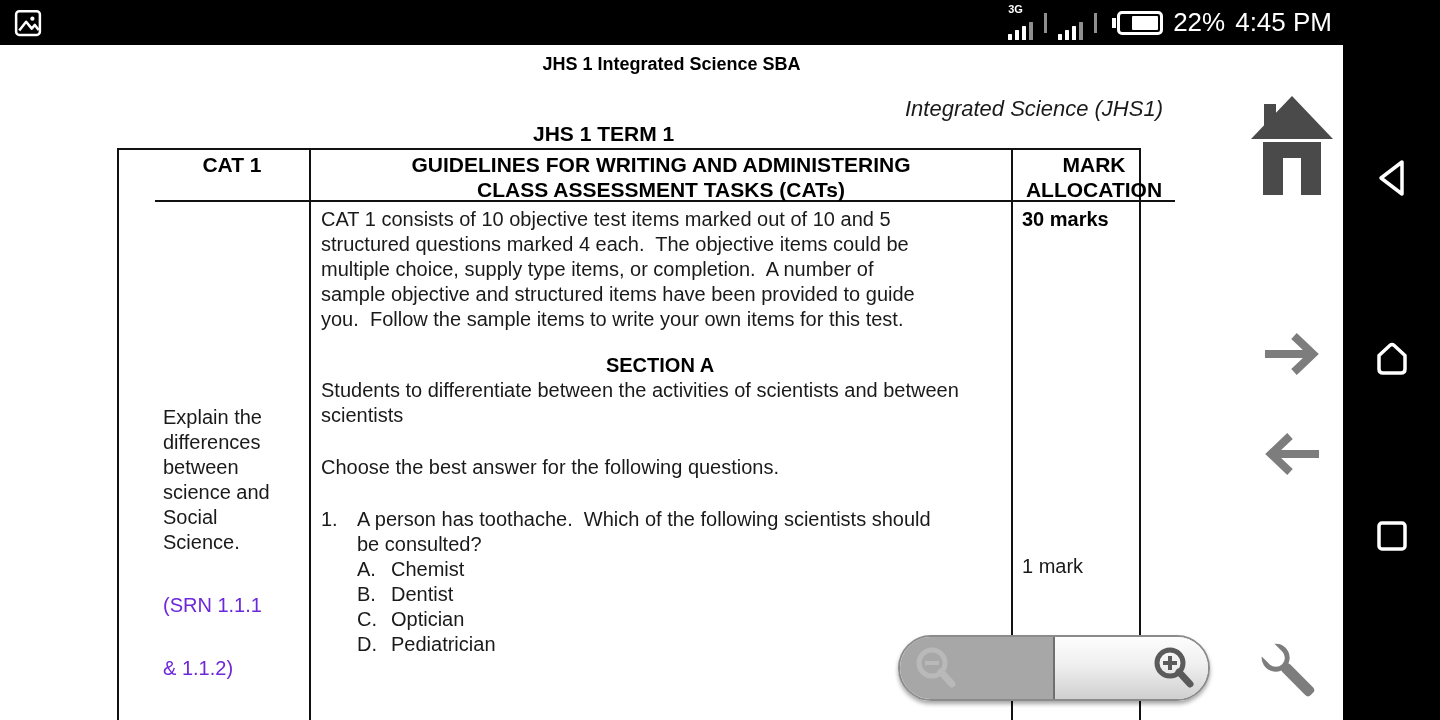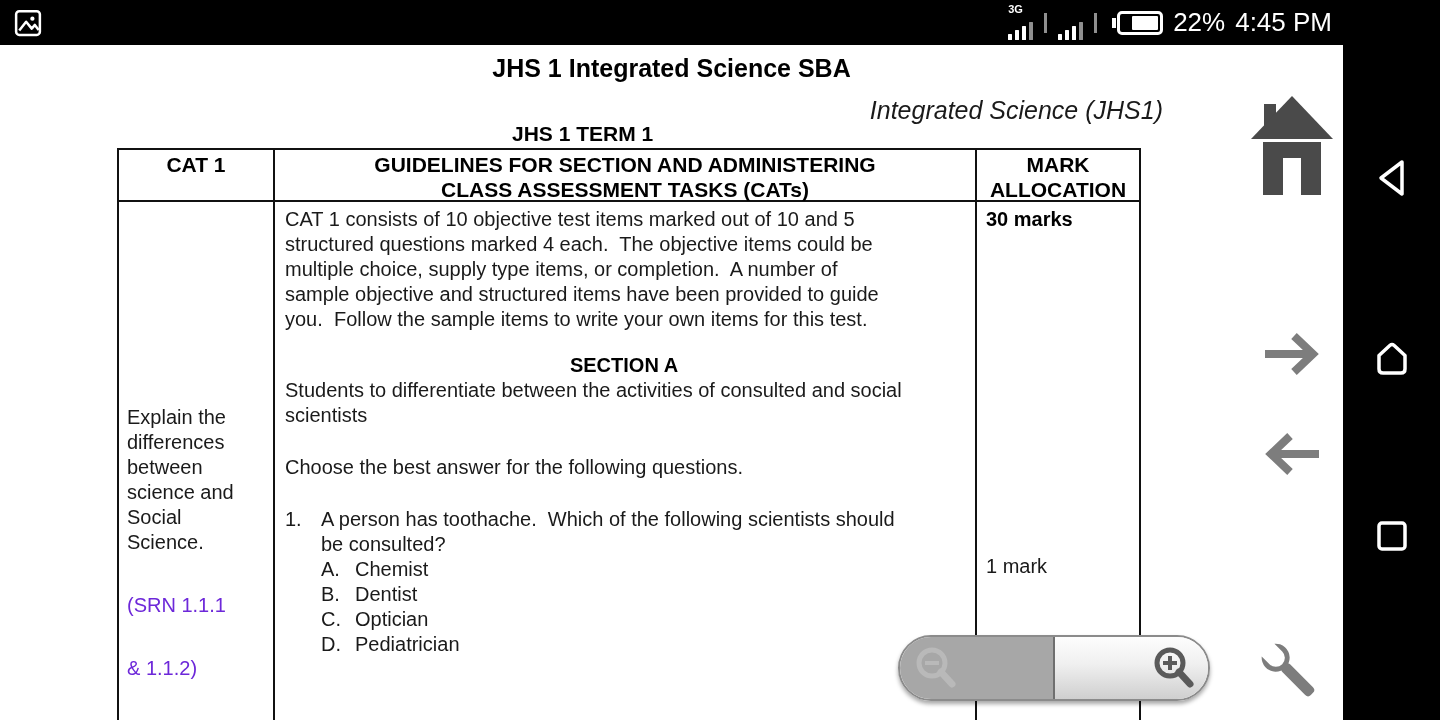--- a/index.html
+++ b/index.html
@@ -14,25 +14,25 @@
   .bar{width:4px;background:#fff;display:inline-block;border-radius:0.5px;}
   .bar.dim{background:#8f8f8f;}
   .tall{width:3px;height:20px;background:#8f8f8f;display:inline-block;margin:0 1px;}
   .batt{display:flex;align-items:center;margin-left:4px;}
   .batt .nub{width:4px;height:10px;background:#fff;margin-right:1px;}
   .batt .body{width:46px;height:24px;border:3px solid #fff;border-radius:5px;display:flex;justify-content:flex-end;align-items:center;padding:2px;box-sizing:border-box;}
   .batt .fill{width:26px;height:14px;background:#fff;border-radius:1px;}
   .sb-text{color:#fff;font-size:26px;white-space:nowrap;}
   
   .content{position:absolute;left:0;top:45px;width:1343px;height:675px;background:#fff;color:#111;}
-  .doc-title{position:absolute;left:0;top:9px;width:1343px;text-align:center;font-size:25px;font-weight:bold;color:#000;}
-  .doc-subtitle{position:absolute;right:180px;top:51px;font-size:25px;font-style:italic;color:#1a1a1a;}
-  .doc-term{position:absolute;left:512px;top:77px;font-size:21px;font-weight:bold;color:#000;}
-  
-  .sba-table{position:absolute;left:117px;top:103px;width:1024px;height:572px;border:2px solid #111;border-bottom:none;box-sizing:border-box;display:grid;grid-template-columns:154px 702px 164px;grid-template-rows:52px 1fr;font-size:20px;color:#1a1a1a;}
+  .doc-title{position:absolute;left:0;top:9px;width:1343px;text-align:center;font-size:18px;font-weight:bold;color:#000;}
+  .doc-subtitle{position:absolute;right:180px;top:51px;font-size:22px;font-style:italic;color:#1a1a1a;}
+  .doc-term{position:absolute;left:533px;top:77px;font-size:21px;font-weight:bold;color:#000;}
+  
+  .sba-table{position:absolute;left:117px;top:103px;width:1024px;height:572px;border:2px solid #111;border-bottom:none;box-sizing:border-box;display:grid;grid-template-columns:154px 702px 164px;grid-template-rows:52px 1fr;font-size:20px;color:#1a1a1a;padding-left:36px;}
   .cell{box-sizing:border-box;}
   .hdr{border-bottom:2px solid #111;font-weight:bold;text-align:center;font-size:21px;line-height:25px;padding-top:2px;color:#000;}
   .bl{border-left:2px solid #111;}
   .line{white-space:pre;line-height:25px;}
   .c1-body{padding:4px 6px 0 8px;position:relative;}
   .c1-lines{position:absolute;left:8px;top:203px;}
   .c1-lines .bold{font-weight:normal;color:#6d28d9;margin-top:38px;}
   .c2-body{padding:5px 12px 0 10px;position:relative;}
   .centered{text-align:center;font-weight:bold;color:#000;}
   .para .line{white-space:pre;}
@@ -108,21 +108,21 @@
 
   <div class="content">
     <div class="doc-title">JHS 1 Integrated Science SBA</div>
     <div class="doc-subtitle">Integrated Science (JHS1)</div>
     <div class="doc-term">JHS 1 TERM 1</div>
 
     <div class="sba-table">
 
       <div class="cell hdr">CAT 1</div>
       <div class="cell hdr bl">
-        <div>GUIDELINES FOR SECTION AND ADMINISTERING</div>
+        <div>GUIDELINES FOR WRITING AND ADMINISTERING</div>
         <div>CLASS ASSESSMENT TASKS (CATs)</div>
       </div>
       <div class="cell hdr bl">
         <div>MARK</div>
         <div>ALLOCATION</div>
       </div>
 
       <div class="cell c1-body">
         <div class="c1-lines">
           <div class="line">Explain the</div>
@@ -140,21 +140,21 @@
         <div class="para">
           <div class="line">CAT 1 consists of 10 objective test items marked out of 10 and 5</div>
           <div class="line">structured questions marked 4 each.  The objective items could be</div>
           <div class="line">multiple choice, supply type items, or completion.  A number of</div>
           <div class="line">sample objective and structured items have been provided to guide</div>
           <div class="line">you.  Follow the sample items to write your own items for this test.</div>
         </div>
         <div class="gap20"></div>
         <div class="centered line">SECTION A</div>
         <div>
-          <div class="line">Students to differentiate between the activities of consulted and social</div>
+          <div class="line">Students to differentiate between the activities of scientists and between</div>
           <div class="line">scientists</div>
         </div>
         <div class="gap27"></div>
         <div class="line">Choose the best answer for the following questions.</div>
         <div class="gap27"></div>
         <div>
           <div class="qrow">
             <span class="qnum">1.</span>
             <span class="line">A person has toothache.  Which of the following scientists should</span>
           </div>

